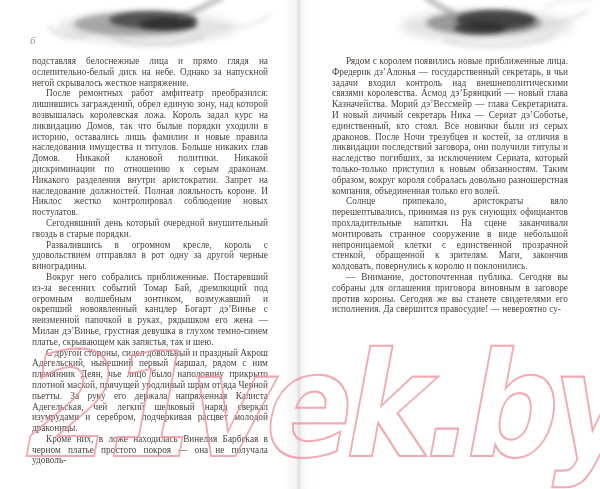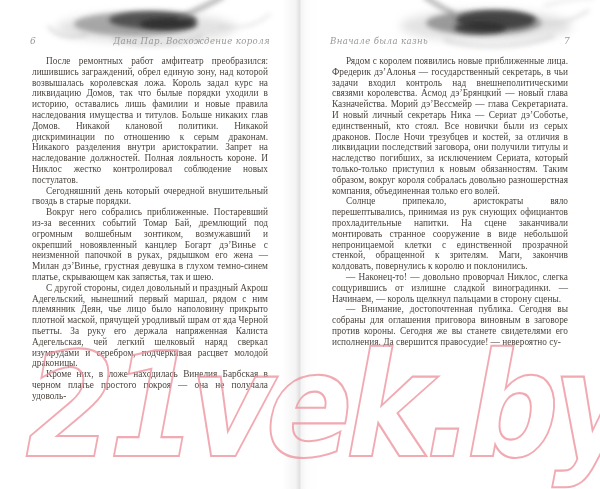--- a/index.html
+++ b/index.html
@@ -65,25 +65,26 @@
       <ellipse cx="118" cy="28" rx="62" ry="12" fill="#6a6a6a" opacity="0.5" filter="url(#bL2)"></ellipse>
       <ellipse cx="135" cy="24" rx="44" ry="9" fill="#3b3b3b" opacity="0.78" filter="url(#bL2)"></ellipse>
       <ellipse cx="150" cy="28" rx="28" ry="6" fill="#2c2c2c" opacity="0.85" filter="url(#bL2)"></ellipse>
       <path d="M160,22 C180,14 192,8 206,0" stroke="#6f6f6f" stroke-width="5" fill="none" opacity="0.5" filter="url(#bL2)"></path>
       <path d="M70,38 C50,44 38,40 30,30" stroke="#b9b9b9" stroke-width="2.5" fill="none" opacity="0.6" filter="url(#bL2)"></path>
       <path d="M200,30 C226,34 240,28 252,18" stroke="#c7c7c7" stroke-width="2" fill="none" opacity="0.6" filter="url(#bL2)"></path>
       <path d="M95,42 C120,52 160,50 185,40" stroke="#ababab" stroke-width="3" fill="none" opacity="0.45" filter="url(#bL2)"></path>
     </svg>
     <div class="running-row">
       <span class="pagenum">6</span>
-      <span class="running">Дана Пар. Восхождение короля</span>
     </div>
     <div class="text-col" lang="ru">
+        <p class="para">подставляя белоснежные лица и прямо глядя на ослепительно-белый диск на небе. Однако за напускной негой скрывалось жесткое напряжение.</p>
         <p class="para indent">После ремонтных работ амфитеатр преобразился: лишившись заграждений, обрел единую зону, над которой возвышалась королевская ложа. Король задал курс на ликвидацию Домов, так что былые порядки уходили в историю, оставались лишь фамилии и новые правила наследования имущества и титулов. Больше никаких глав Домов. Никакой клановой политики. Никакой дискриминации по отношению к серым драконам. Никакого разделения внутри аристократии. Запрет на наследование должностей. Полная лояльность короне. И Никлос жестко контролировал соблюдение новых постулатов.</p>
         <p class="para indent">Сегодняшний день который очередной внушительный гвоздь в старые порядки.</p>
+        <p class="para indent">Развалившись в огромном кресле, король с удовольствием отправлял в рот одну за другой черные виноградины.</p>
         <p class="para indent">Вокруг него собрались приближенные. Постаревший из-за весенних событий Томар Бай, дремлющий под огромным волшебным зонтиком, возмужавший и окрепший новоявленный канцлер Богарт дэ’Винье с неизменной папочкой в руках, рядышком его жена — Милан дэ’Винье, грустная девушка в глухом темно-синем платье, скрывающем как запястья, так и шею.</p>
         <p class="para indent">С другой стороны, сидел довольный и праздный Акрош Адегельский, нынешний первый маршал, рядом с ним племянник Деян, чье лицо было наполовину прикрыто плотной маской, прячущей уродливый шрам от яда Черной пьетты. За руку его держала напряженная Калиста Адегельская, чей легкий шелковый наряд сверкал изумрудами и серебром, подчеркивая расцвет молодой драконицы.</p>
         <p class="para indent">Кроме них, в ложе находилась Винелия Барбская в черном платье простого покроя — она не получала удоволь-</p>
       </div>
   </div>
 
   <div class="page page-right">
     <svg class="smoke smoke-right" width="216" height="64" viewBox="0 0 216 64" xmlns="http://www.w3.org/2000/svg">
       <defs>
         <filter id="bR1" x="-60%" y="-60%" width="220%" height="220%">
@@ -95,28 +96,23 @@
       </defs>
       <ellipse cx="102" cy="30" rx="86" ry="16" fill="#9a9a9a" opacity="0.28" filter="url(#bR1)"></ellipse>
       <ellipse cx="100" cy="27" rx="58" ry="12" fill="#5f5f5f" opacity="0.55" filter="url(#bR2)"></ellipse>
       <ellipse cx="112" cy="24" rx="40" ry="10" fill="#333333" opacity="0.82" filter="url(#bR2)"></ellipse>
       <ellipse cx="96" cy="32" rx="26" ry="6" fill="#2c2c2c" opacity="0.8" filter="url(#bR2)"></ellipse>
       <path d="M70,18 C55,10 48,6 40,0" stroke="#6f6f6f" stroke-width="5" fill="none" opacity="0.5" filter="url(#bR2)"></path>
       <path d="M150,26 C175,30 190,24 205,14" stroke="#c0c0c0" stroke-width="2.2" fill="none" opacity="0.6" filter="url(#bR2)"></path>
       <path d="M60,44 C90,54 140,52 170,40" stroke="#b5b5b5" stroke-width="3" fill="none" opacity="0.45" filter="url(#bR2)"></path>
       <path d="M160,10 C180,4 195,2 210,2" stroke="#c9c9c9" stroke-width="2" fill="none" opacity="0.55" filter="url(#bR2)"></path>
     </svg>
-    <div class="running-row">
-      <span class="running">Вначале была казнь</span>
-      <span class="pagenum">7</span>
-    </div>
     <div class="text-col" lang="ru">
         <p class="para indent">Рядом с королем появились новые приближенные лица. Фредерик дэ’Алонья — государственный секретарь, в чьи задачи входил контроль над внешнеполитическими связями королевства. Асмод дэ’Брянцкий — новый глава Казначейства. Морий дэ’Вессмейр — глава Секретариата. И новый личный секретарь Ника — Сериат дэ’Соботье, единственный, кто стоял. Все новички были из серых драконов. После Ночи трезубцев и костей, за отличия в ликвидации последствий заговора, они получили титулы и наследство погибших, за исключением Сериата, который только-только приступил к новым обязанностям. Таким образом, вокруг короля собралась довольно разношерстная компания, объединенная только его волей.</p>
         <p class="para indent">Солнце припекало, аристократы вяло перешептывались, принимая из рук снующих официантов прохладительные напитки. На сцене заканчивали монтировать странное сооружение в виде небольшой непроницаемой клетки с единственной прозрачной стенкой, обращенной к зрителям. Маги, закончив колдовать, повернулись к королю и поклонились.</p>
-        <p class="para indent">— Наконец-то! — довольно проворчал Никлос, слегка сощурившись от излишне сладкой виноградинки. — Начинаем, — король щелкнул пальцами в сторону сцены.</p>
         <p class="para indent">— Внимание, достопочтенная публика. Сегодня вы собраны для оглашения приговора виновным в заговоре против короны. Сегодня же вы станете свидетелями его исполнения. Да свершится правосудие! — невероятно су-</p>
       </div>
   </div>
 
   <div class="gutter"></div>
 
   <div class="watermark-wrap">
     <svg width="600" height="191" viewBox="0 0 600 191" xmlns="http://www.w3.org/2000/svg">
       <text x="0" y="158" transform="translate(46,0) scale(0.88,1) skewX(-12)" font-family="DejaVu Sans, sans-serif" font-weight="bold" font-size="145" letter-spacing="-7" fill="none" stroke-width="2.1" opacity="0.8" stroke="#ee96a0">21vek.by</text>
     </svg>

